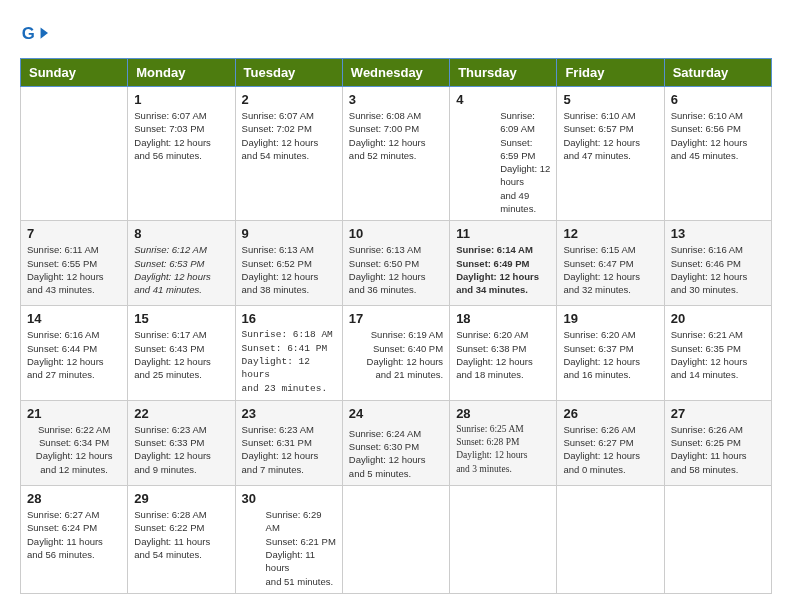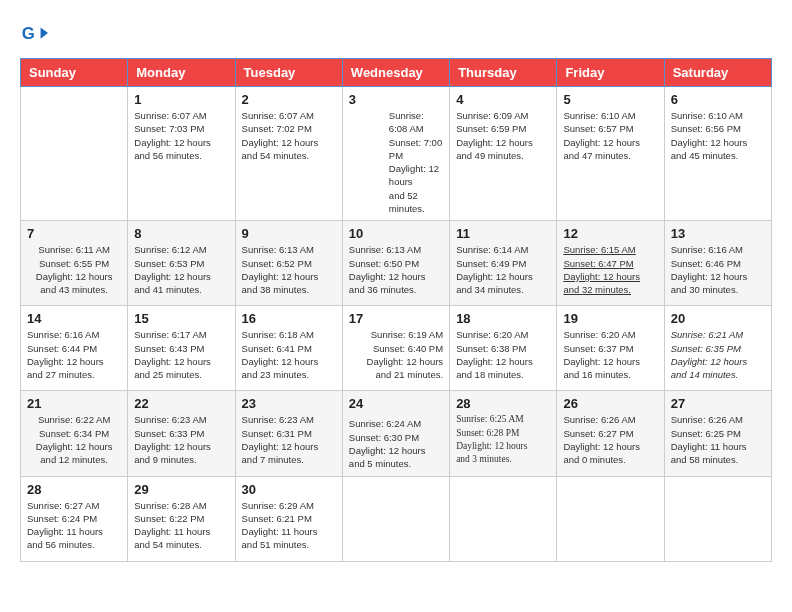--- a/index.html
+++ b/index.html
@@ -45,21 +45,21 @@
     .title-block p {
       font-size: 14px;
       color: #555;
     }
     table {
       width: 100%;
       border-collapse: collapse;
       table-layout: fixed;
     }
     thead tr th {
-      background-color: #ef4444;
+      background-color: #4d7c0f;
       color: #fff;
       text-align: left;
       padding: 6px 8px;
       font-size: 13px;
       font-weight: bold;
       border: 1px solid #5590d0;
     }
     tbody tr td {
       border: 1px solid #ccc;
       vertical-align: top;
@@ -134,28 +134,28 @@
         </td>
         <td>
           <span class="day-number">2</span>
           <div class="day-info" style="white-space: pre-line;">Sunrise: 6:07 AM
 Sunset: 7:02 PM
 Daylight: 12 hours
 and 54 minutes.</div>
         </td>
         <td>
           <span class="day-number">3</span>
-          <div class="day-info" style="white-space: pre-line; margin-left: 40px;">Sunrise: 6:08 AM
+          <div class="day-info" style="white-space: pre-line;">Sunrise: 6:08 AM
 Sunset: 7:00 PM
 Daylight: 12 hours
 and 52 minutes.</div>
         </td>
         <td>
           <span class="day-number">4</span>
-          <div class="day-info" style="white-space: pre-line;">Sunrise: 6:09 AM
+          <div class="day-info" style="white-space: pre-line; margin-left: 44px;">Sunrise: 6:09 AM
 Sunset: 6:59 PM
 Daylight: 12 hours
 and 49 minutes.</div>
         </td>
         <td>
           <span class="day-number">5</span>
           <div class="day-info" style="white-space: pre-line;">Sunrise: 6:10 AM
 Sunset: 6:57 PM
 Daylight: 12 hours
 and 47 minutes.</div>
@@ -164,56 +164,56 @@
           <span class="day-number">6</span>
           <div class="day-info" style="white-space: pre-line;">Sunrise: 6:10 AM
 Sunset: 6:56 PM
 Daylight: 12 hours
 and 45 minutes.</div>
         </td>
       </tr>
       <tr>
         <td>
           <span class="day-number">7</span>
-          <div class="day-info" style="white-space: pre-line; text-align: center;">Sunrise: 6:11 AM
+          <div class="day-info" style="white-space: pre-line;">Sunrise: 6:11 AM
 Sunset: 6:55 PM
 Daylight: 12 hours
 and 43 minutes.</div>
         </td>
         <td>
           <span class="day-number">8</span>
-          <div class="day-info" style="white-space: pre-line;">Sunrise: 6:12 AM
+          <div class="day-info" style="white-space: pre-line; font-style: italic;">Sunrise: 6:12 AM
 Sunset: 6:53 PM
 Daylight: 12 hours
 and 41 minutes.</div>
         </td>
         <td>
           <span class="day-number">9</span>
           <div class="day-info" style="white-space: pre-line;">Sunrise: 6:13 AM
 Sunset: 6:52 PM
 Daylight: 12 hours
 and 38 minutes.</div>
         </td>
         <td>
           <span class="day-number">10</span>
           <div class="day-info" style="white-space: pre-line;">Sunrise: 6:13 AM
 Sunset: 6:50 PM
 Daylight: 12 hours
 and 36 minutes.</div>
         </td>
         <td>
           <span class="day-number">11</span>
-          <div class="day-info" style="white-space: pre-line;">Sunrise: 6:14 AM
+          <div class="day-info" style="white-space: pre-line; font-weight: bold;">Sunrise: 6:14 AM
 Sunset: 6:49 PM
 Daylight: 12 hours
 and 34 minutes.</div>
         </td>
         <td>
           <span class="day-number">12</span>
-          <div class="day-info" style="white-space: pre-line; text-decoration: underline;">Sunrise: 6:15 AM
+          <div class="day-info" style="white-space: pre-line;">Sunrise: 6:15 AM
 Sunset: 6:47 PM
 Daylight: 12 hours
 and 32 minutes.</div>
         </td>
         <td>
           <span class="day-number">13</span>
           <div class="day-info" style="white-space: pre-line;">Sunrise: 6:16 AM
 Sunset: 6:46 PM
 Daylight: 12 hours
 and 30 minutes.</div>
@@ -229,21 +229,21 @@
         </td>
         <td>
           <span class="day-number">15</span>
           <div class="day-info" style="white-space: pre-line;">Sunrise: 6:17 AM
 Sunset: 6:43 PM
 Daylight: 12 hours
 and 25 minutes.</div>
         </td>
         <td>
           <span class="day-number">16</span>
-          <div class="day-info" style="white-space: pre-line;">Sunrise: 6:18 AM
+          <div class="day-info" style="white-space: pre-line; font-family: Liberation Mono, monospace;">Sunrise: 6:18 AM
 Sunset: 6:41 PM
 Daylight: 12 hours
 and 23 minutes.</div>
         </td>
         <td>
           <span class="day-number">17</span>
           <div class="day-info" style="white-space: pre-line; text-align: right;">Sunrise: 6:19 AM
 Sunset: 6:40 PM
 Daylight: 12 hours
 and 21 minutes.</div>
@@ -257,21 +257,21 @@
         </td>
         <td>
           <span class="day-number">19</span>
           <div class="day-info" style="white-space: pre-line;">Sunrise: 6:20 AM
 Sunset: 6:37 PM
 Daylight: 12 hours
 and 16 minutes.</div>
         </td>
         <td>
           <span class="day-number">20</span>
-          <div class="day-info" style="white-space: pre-line; font-style: italic;">Sunrise: 6:21 AM
+          <div class="day-info" style="white-space: pre-line;">Sunrise: 6:21 AM
 Sunset: 6:35 PM
 Daylight: 12 hours
 and 14 minutes.</div>
         </td>
       </tr>
       <tr>
         <td>
           <span class="day-number">21</span>
           <div class="day-info" style="white-space: pre-line; text-align: center;">Sunrise: 6:22 AM
 Sunset: 6:34 PM
@@ -331,21 +331,21 @@
         </td>
         <td>
           <span class="day-number">29</span>
           <div class="day-info" style="white-space: pre-line;">Sunrise: 6:28 AM
 Sunset: 6:22 PM
 Daylight: 11 hours
 and 54 minutes.</div>
         </td>
         <td>
           <span class="day-number">30</span>
-          <div class="day-info" style="white-space: pre-line;">Sunrise: 6:29 AM
+          <div class="day-info" style="white-space: pre-line; margin-left: 24px;">Sunrise: 6:29 AM
 Sunset: 6:21 PM
 Daylight: 11 hours
 and 51 minutes.</div>
         </td>
         <td class="empty-cell"></td>
         <td class="empty-cell"></td>
         <td class="empty-cell"></td>
         <td class="empty-cell"></td>
       </tr>
     </tbody>

